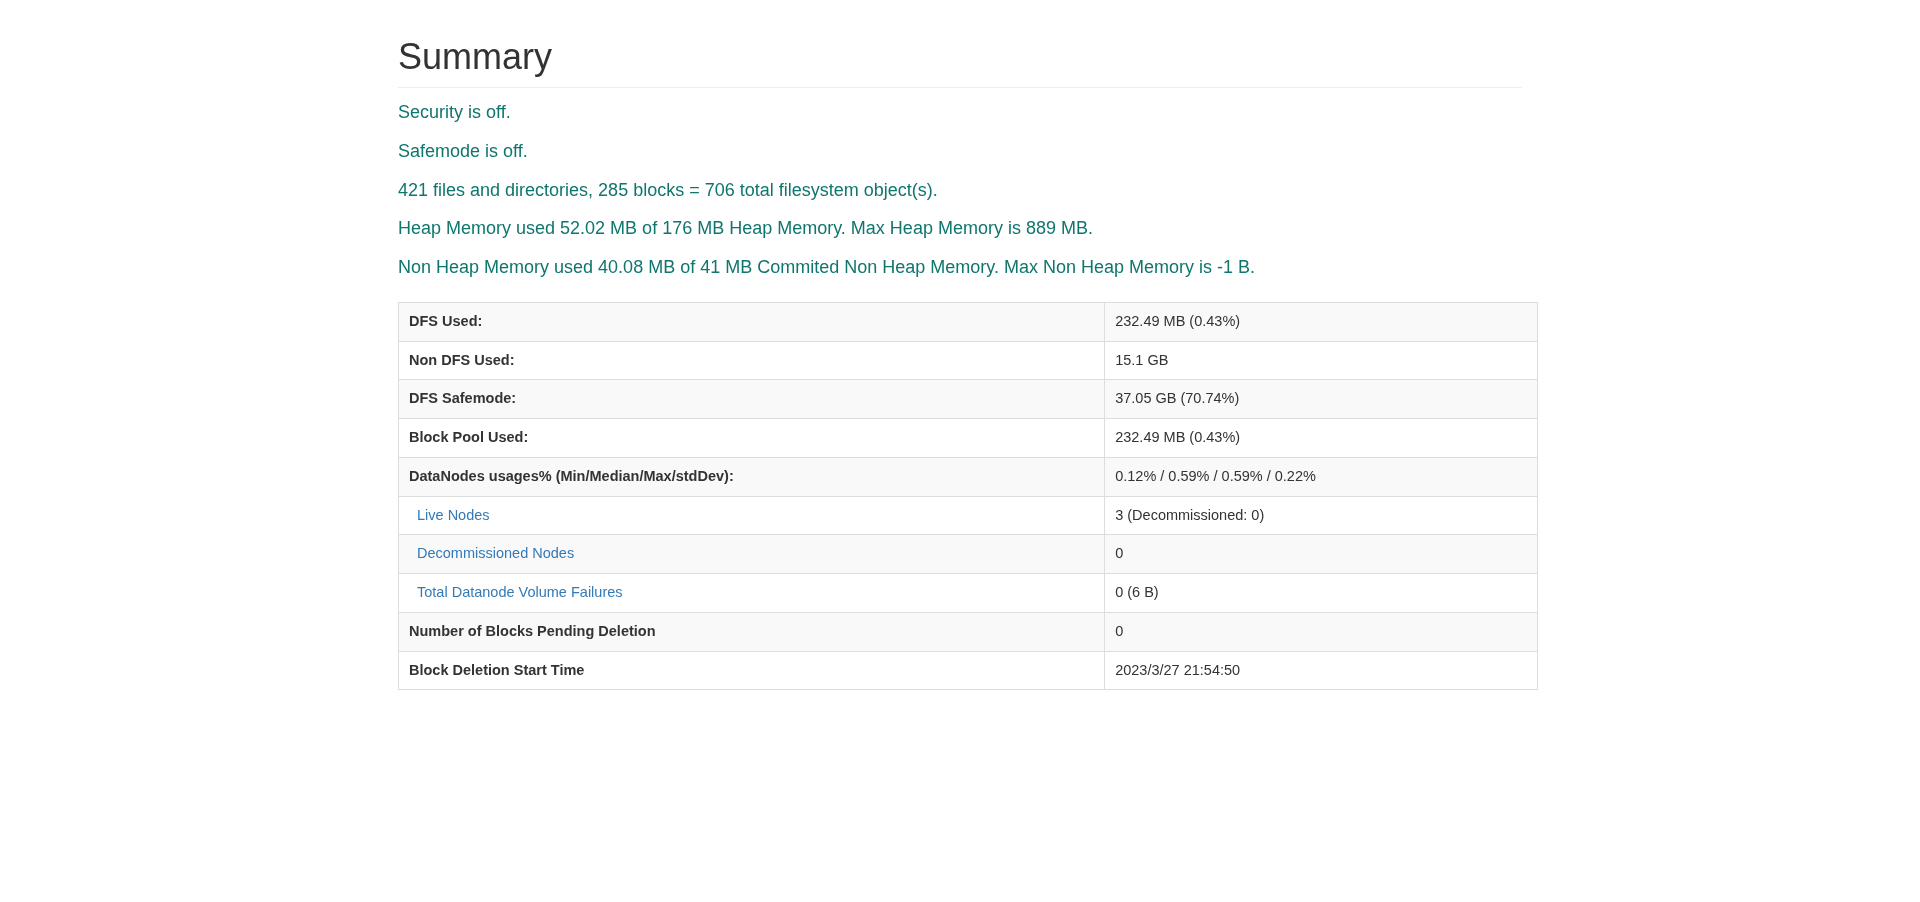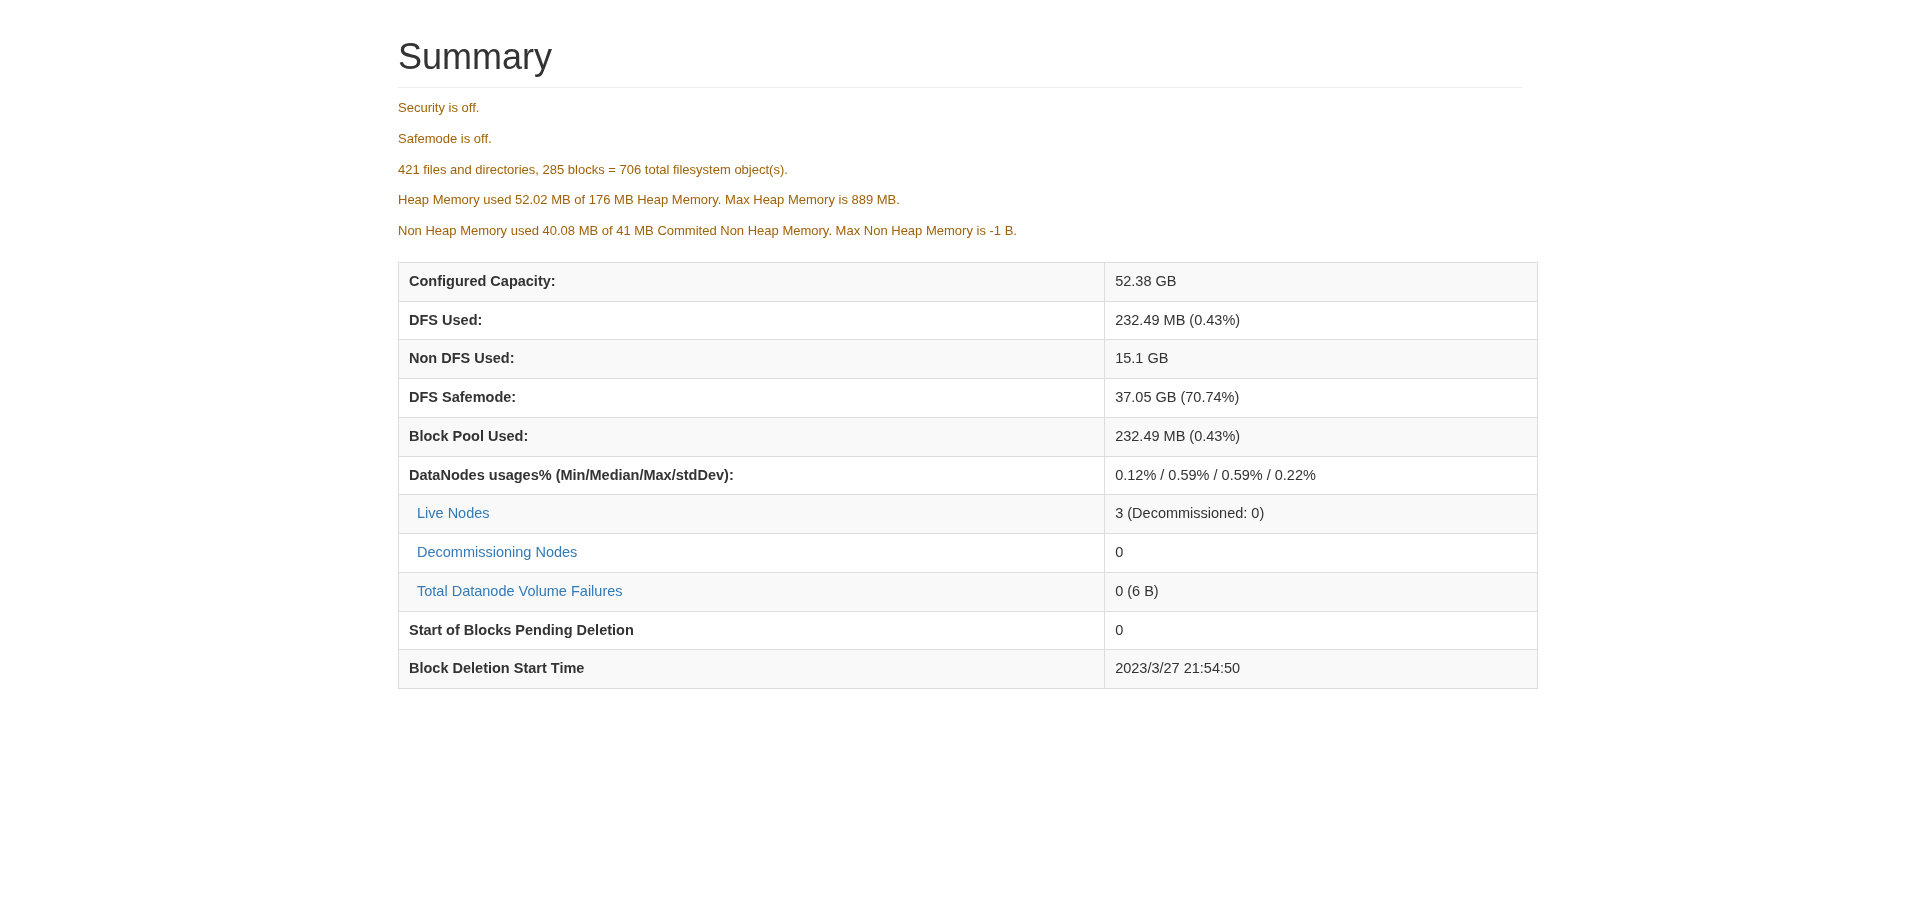--- a/index.html
+++ b/index.html
@@ -17,24 +17,24 @@
     h1 {
       font-size: 36px;
       font-weight: 400;
       color: #333;
       margin-top: 20px;
       margin-bottom: 10px;
       padding-bottom: 9px;
       border-bottom: 1px solid #eee;
     }
     .summary-text p {
-      font-size: 13px;
+      font-size: 18px;
       line-height: 1.6;
       margin: 10px 0;
-      color: #a16207;
+      color: #0f766e;
     }
     table {
       width: 100%;
       border-collapse: collapse;
       margin-top: 20px;
       font-size: 14.5px;
       border: 1px solid #ddd;
     }
     table tr {
       border-top: 1px solid #ddd;
@@ -78,24 +78,20 @@
     <p>Security is off.</p>
     <p>Safemode is off.</p>
     <p>421 files and directories, 285 blocks = 706 total filesystem object(s).</p>
     <p>Heap Memory used 52.02 MB of 176 MB Heap Memory. Max Heap Memory is 889 MB.</p>
     <p>Non Heap Memory used 40.08 MB of 41 MB Commited Non Heap Memory. Max Non Heap Memory is -1 B.</p>
   </div>
 
   <table>
     <tbody id="summary-tbody">
         <tr>
-          <th>Configured Capacity:</th>
-          <td>52.38 GB</td>
-        </tr>
-        <tr>
           <th>DFS Used:</th>
           <td>232.49 MB (0.43%)</td>
         </tr>
         <tr>
           <th>Non DFS Used:</th>
           <td>15.1 GB</td>
         </tr>
         <tr>
           <th>DFS Safemode:</th>
           <td>37.05 GB (70.74%)</td>
@@ -106,29 +102,29 @@
         </tr>
         <tr>
           <th>DataNodes usages% (Min/Median/Max/stdDev):</th>
           <td>0.12% / 0.59% / 0.59% / 0.22%</td>
         </tr>
         <tr>
           <th><a class="link" href="#">Live Nodes</a></th>
           <td>3 (Decommissioned: 0)</td>
         </tr>
         <tr>
-          <th><a class="link" href="#">Decommissioning Nodes</a></th>
+          <th><a class="link" href="#">Decommissioned Nodes</a></th>
           <td>0</td>
         </tr>
         <tr>
           <th><a class="link" href="#">Total Datanode Volume Failures</a></th>
           <td>0 (6 B)</td>
         </tr>
         <tr>
-          <th>Start of Blocks Pending Deletion</th>
+          <th>Number of Blocks Pending Deletion</th>
           <td>0</td>
         </tr>
         <tr>
           <th>Block Deletion Start Time</th>
           <td>2023/3/27 21:54:50</td>
         </tr>
       </tbody>
   </table>
 </div>
 

